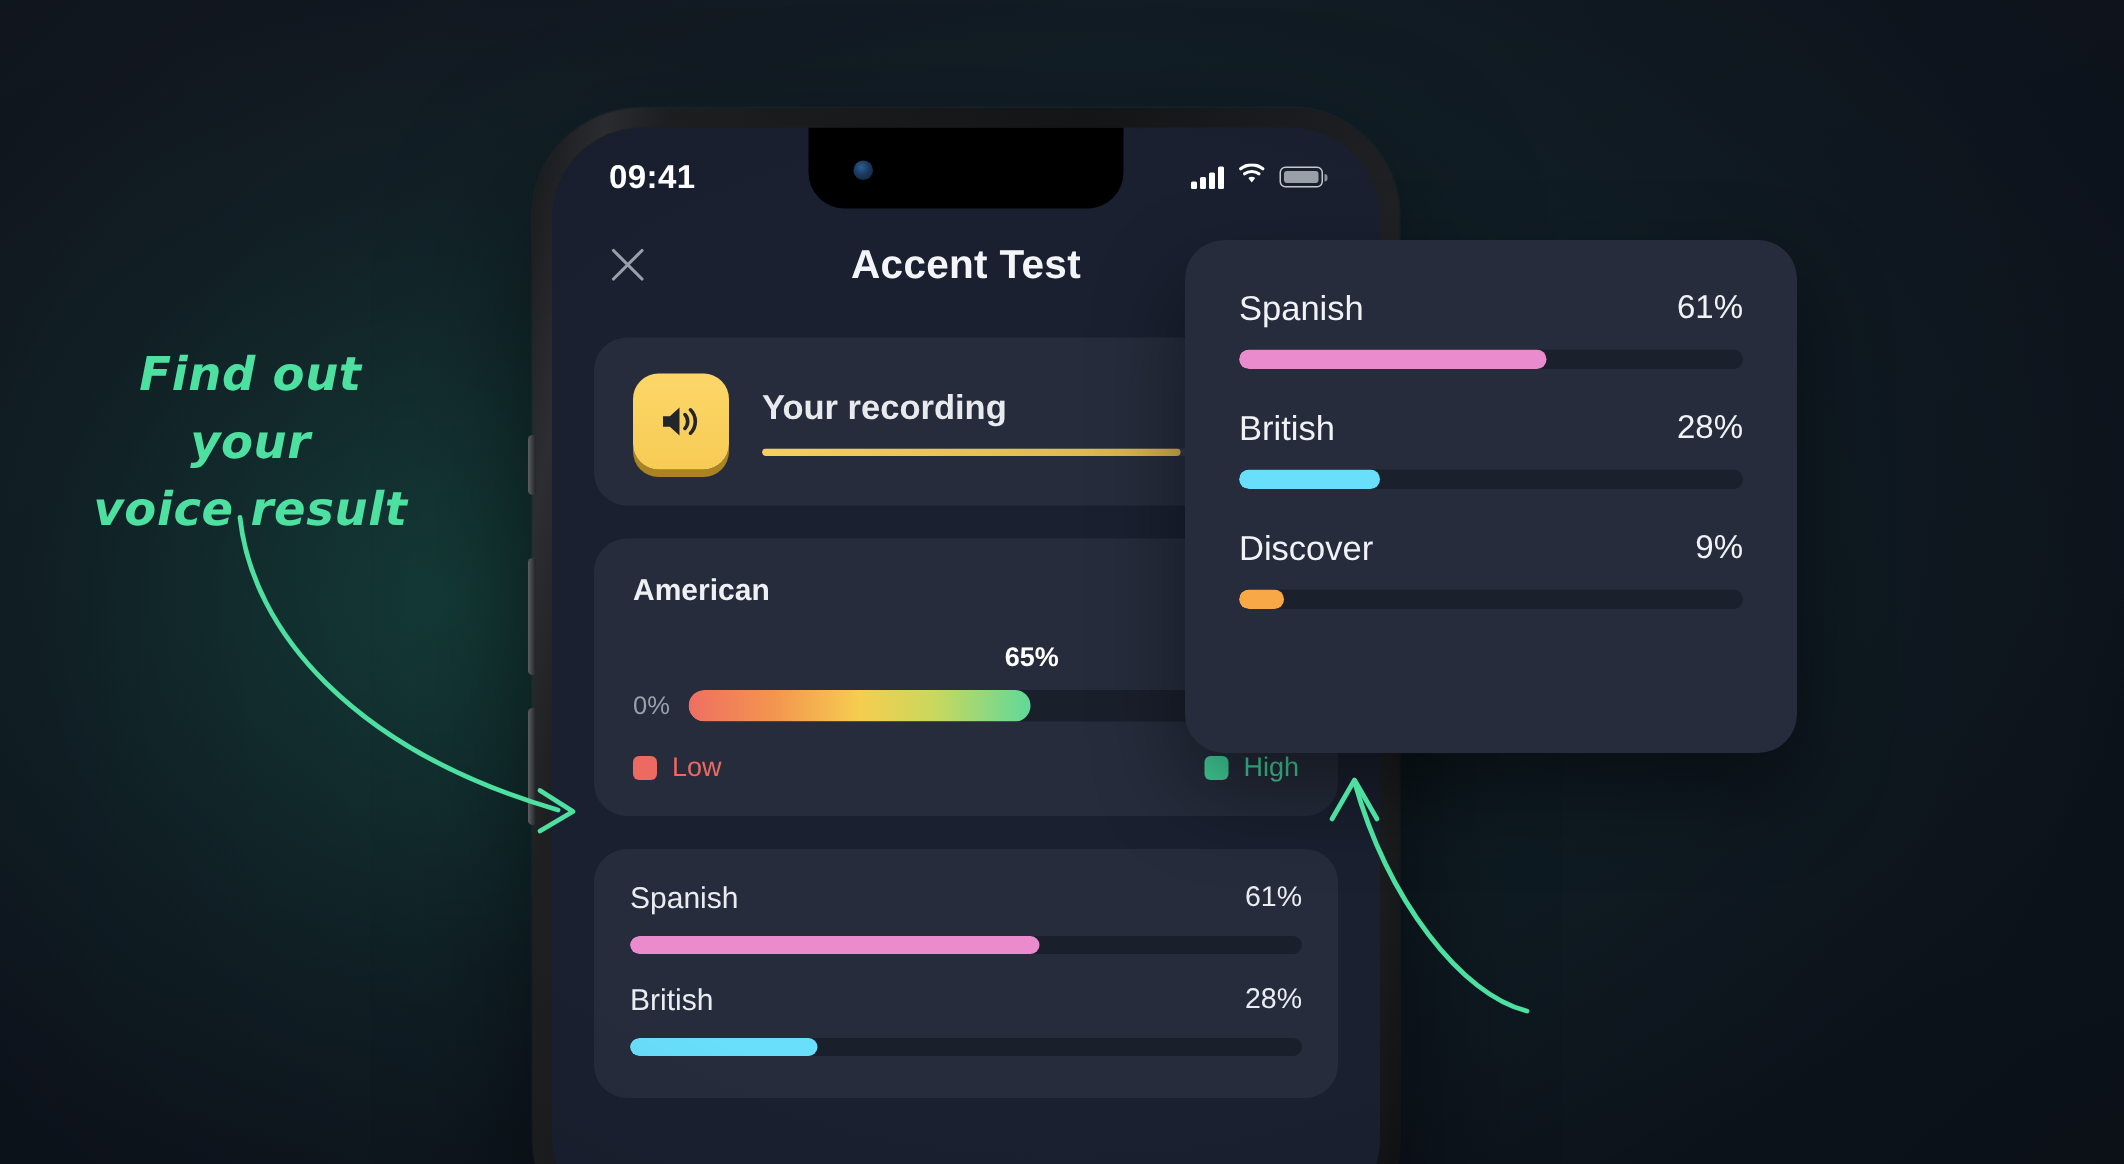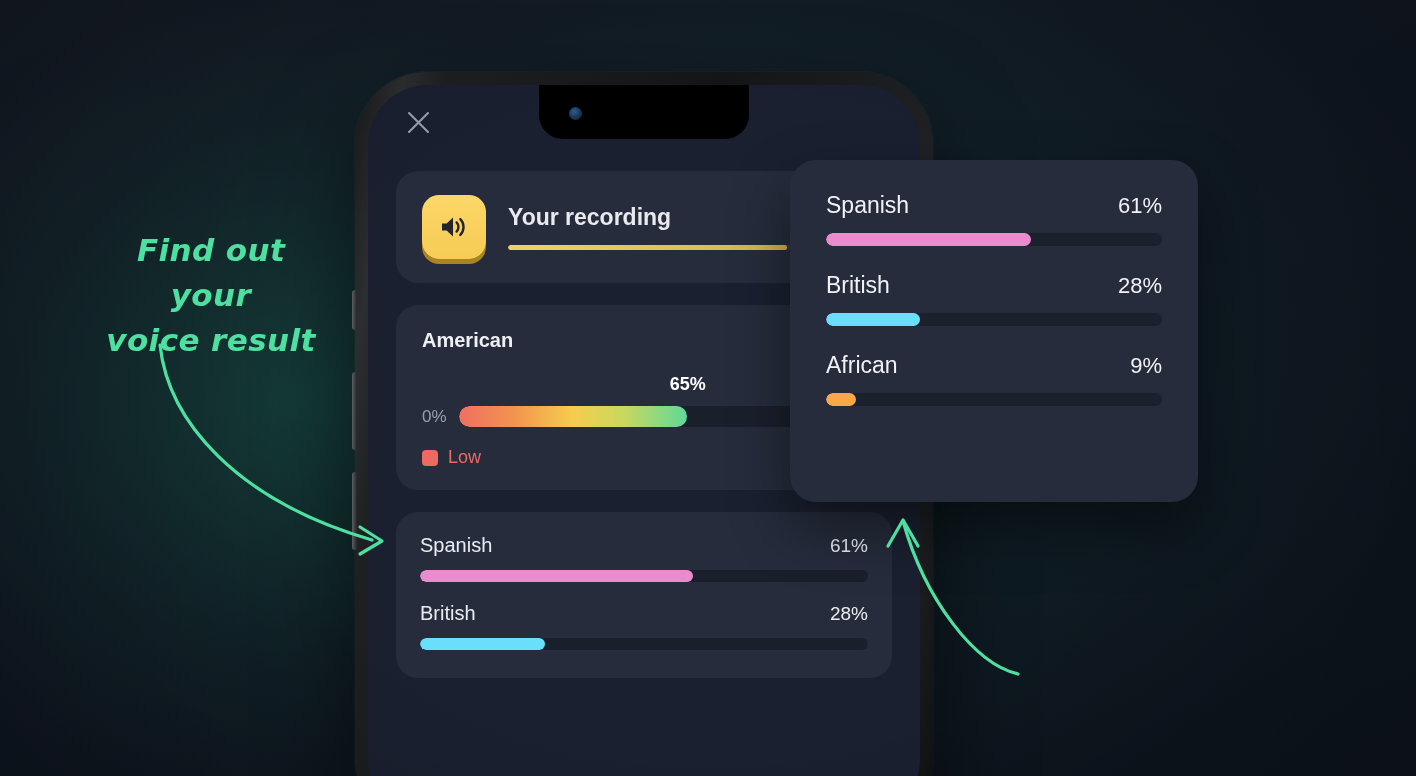--- a/index.html
+++ b/index.html
@@ -252,21 +252,21 @@
     margin-top: 20px;
   }
   .legend-item { display:flex; align-items:center; gap: 10px; }
   .legend-swatch { width: 16px; height: 16px; border-radius: 4px; flex:0 0 auto; }
   .legend-text { font-size: 18px; }
 
   
   #accent-list-card { padding: 22px 24px 8px 24px; }
   .accent-row { margin-bottom: 20px; }
   .accent-head {
-    display:flex; align-items:center; justify-content:space-between;
+    display:flex; align-items:flex-start; justify-content:space-between;
     margin-bottom: 13px;
     gap: 24px;
   }
   .accent-name { color:#e9ecf1; font-size: 20px; }
   .accent-pct  { color:#e9ecf1; font-size: 19px; }
   .accent-track {
     height: 12px;
     border-radius: 7px;
     background: #1a1f2c;
     overflow:hidden;
@@ -327,20 +327,41 @@
     <div class="side-btn voldn"></div>
     <div class="side-btn power"></div>
 
     <div id="phone-inner">
 
       <div id="notch">
 
         <div id="front-camera"></div>
       </div>
 
+      <div id="status-bar">
+        <div id="status-time">09:41</div>
+        <div id="status-icons">
+          <span class="sig-bars">
+            <i></i>
+              <i></i>
+              <i></i>
+              <i></i>
+          </span>
+          <span>
+            <svg width="19" height="14" viewBox="0 0 19 14">
+              <path d="M9.5 12.6l2.3-2.9a3.7 3.7 0 0 0-4.6 0z" fill="#fff"></path>
+              <path d="M2.1 3.5a11.8 11.8 0 0 1 14.8 0" stroke="#fff" stroke-width="2.1" fill="none" stroke-linecap="round"></path>
+              <path d="M4.7 6.9a8 8 0 0 1 9.6 0" stroke="#fff" stroke-width="2.1" fill="none" stroke-linecap="round"></path>
+            </svg>
+          </span>
+          <span class="battery">
+              <span></span>
+            </span>
+        </div>
+      </div>
 
       <div id="app-header">
         <div id="close-btn">
           <svg width="25" height="25" viewBox="0 0 25 25">
             <path d="M3 3 L22 22 M22 3 L3 22" stroke="#99a1ad" stroke-width="2.1" stroke-linecap="round"></path>
           </svg>
         </div>
         <div id="page-title">Accent Test</div>
       </div>
 
@@ -428,34 +449,34 @@
       <div class="accent-head">
         <span class="accent-name">British</span>
         <span class="accent-pct">28%</span>
       </div>
       <div class="accent-track">
         <div class="accent-fill" style="width: 28%; background: rgb(105, 223, 251);"></div>
       </div>
     </div>
     <div class="accent-row">
       <div class="accent-head">
-        <span class="accent-name">African</span>
+        <span class="accent-name">Discover</span>
         <span class="accent-pct">9%</span>
       </div>
       <div class="accent-track">
         <div class="accent-fill" style="width: 9%; background: rgb(249, 168, 71);"></div>
       </div>
     </div>
   </div>
 
   <svg id="arrow-layer" width="1416" height="776" viewBox="0 0 1416 776">
     <path d="M160 345 C 168 420, 235 500, 372 540" stroke="#4ee0a0" stroke-width="3.2" fill="none" stroke-linecap="round"></path>
     <path d="M360 527 L382 541 L360 554" stroke="#4ee0a0" stroke-width="3.2" fill="none" stroke-linecap="round" stroke-linejoin="round"></path>
 
     <path d="M1018 674 C 975 664, 925 600, 903 521" stroke="#4ee0a0" stroke-width="3.2" fill="none" stroke-linecap="round"></path>
     <path d="M888 546 L903 520 L918 546" stroke="#4ee0a0" stroke-width="3.2" fill="none" stroke-linecap="round" stroke-linejoin="round"></path>
   </svg>
 
-  <div class="annotation" id="annotation-left" style="color: rgb(78, 224, 160); margin-left: 44px;">Find out your
+  <div class="annotation" id="annotation-left" style="color: rgb(78, 224, 160);">Find out your
 voice result</div>
 
 
 </div>
 
 </body></html>

